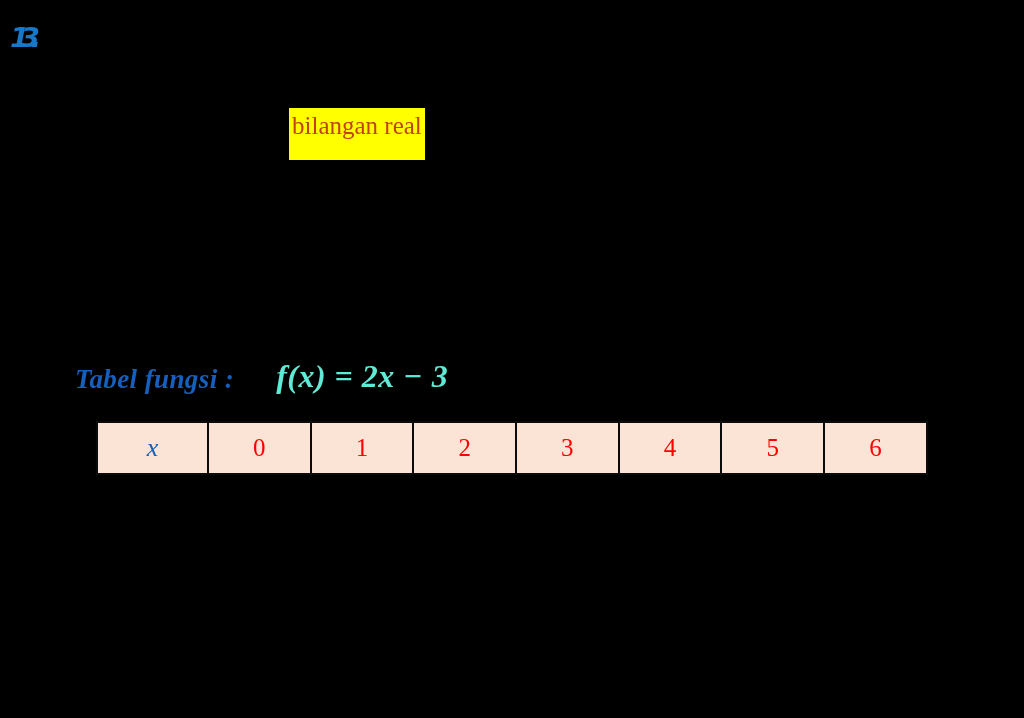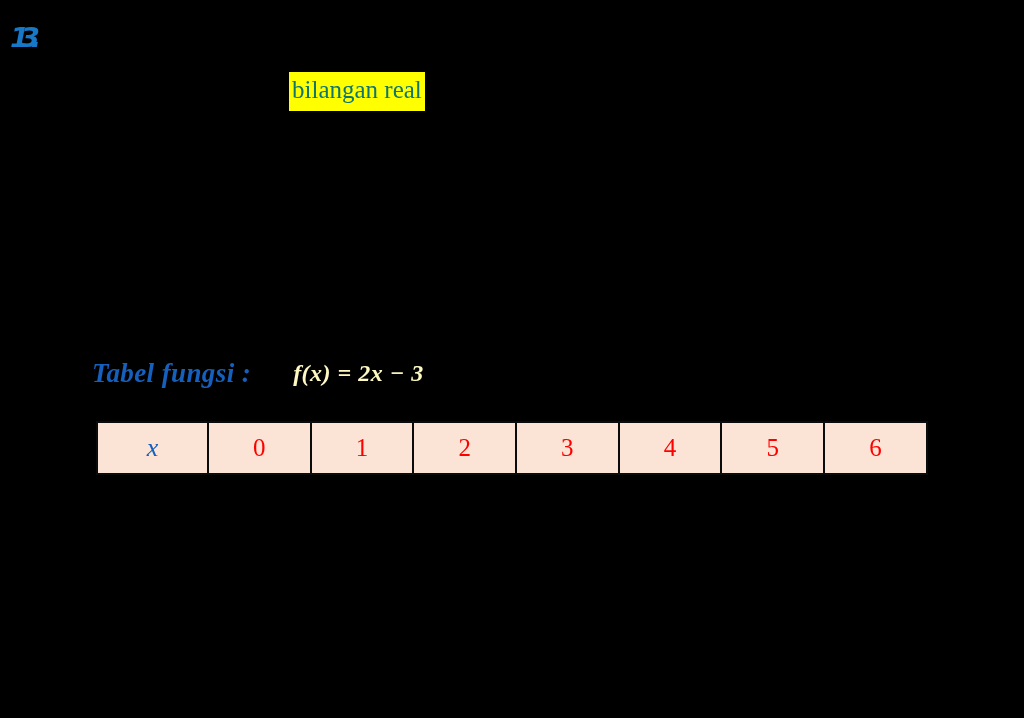--- a/index.html
+++ b/index.html
@@ -41,64 +41,65 @@
 
   
   .highlight-line {
     position: absolute;
     left: 289px;
     top: 72px;
   }
   .highlight-text {
     display: inline-block;
     background: #FFFF00;
-    color: #0f766e;
+    color: #c2410c;
     font-family: "Liberation Serif", serif;
     font-size: 25px;
     line-height: 1.25;
-    padding: 2px 3px 6px 3px;
+    padding: 2px 3px 19px 3px;
     white-space: nowrap;
+    margin-top: 36px;
   }
 
   
   .penyelesaian {
     position: absolute;
     left: 86px;
     top: 150px;
     color: #1878C8;
     font-family: "DejaVu Sans", sans-serif;
     font-size: 25px;
     font-style: italic;
     letter-spacing: 0.5px;
     white-space: nowrap;
   }
 
   
   .tabel-line {
     position: absolute;
-    left: 92px;
+    left: 75px;
     top: 358px;
     white-space: nowrap;
     display: flex;
-    align-items: center;
+    align-items: flex-end;
   }
   .tabel-label {
     color: #1560BD;
     font-family: "Liberation Serif", serif;
     font-weight: bold;
     font-style: italic;
     font-size: 27px;
     letter-spacing: 0.4px;
   }
   .tabel-formula {
-    color: #fef9c3;
+    color: #5eead4;
     font-family: "Liberation Serif", serif;
     font-weight: bold;
     font-style: italic;
-    font-size: 24px;
+    font-size: 32px;
     margin-left: 42px;
     letter-spacing: 0.5px;
   }
 
   
   .fn-table {
     position: absolute;
     left: 96px;
     border-collapse: collapse;
     table-layout: fixed;

